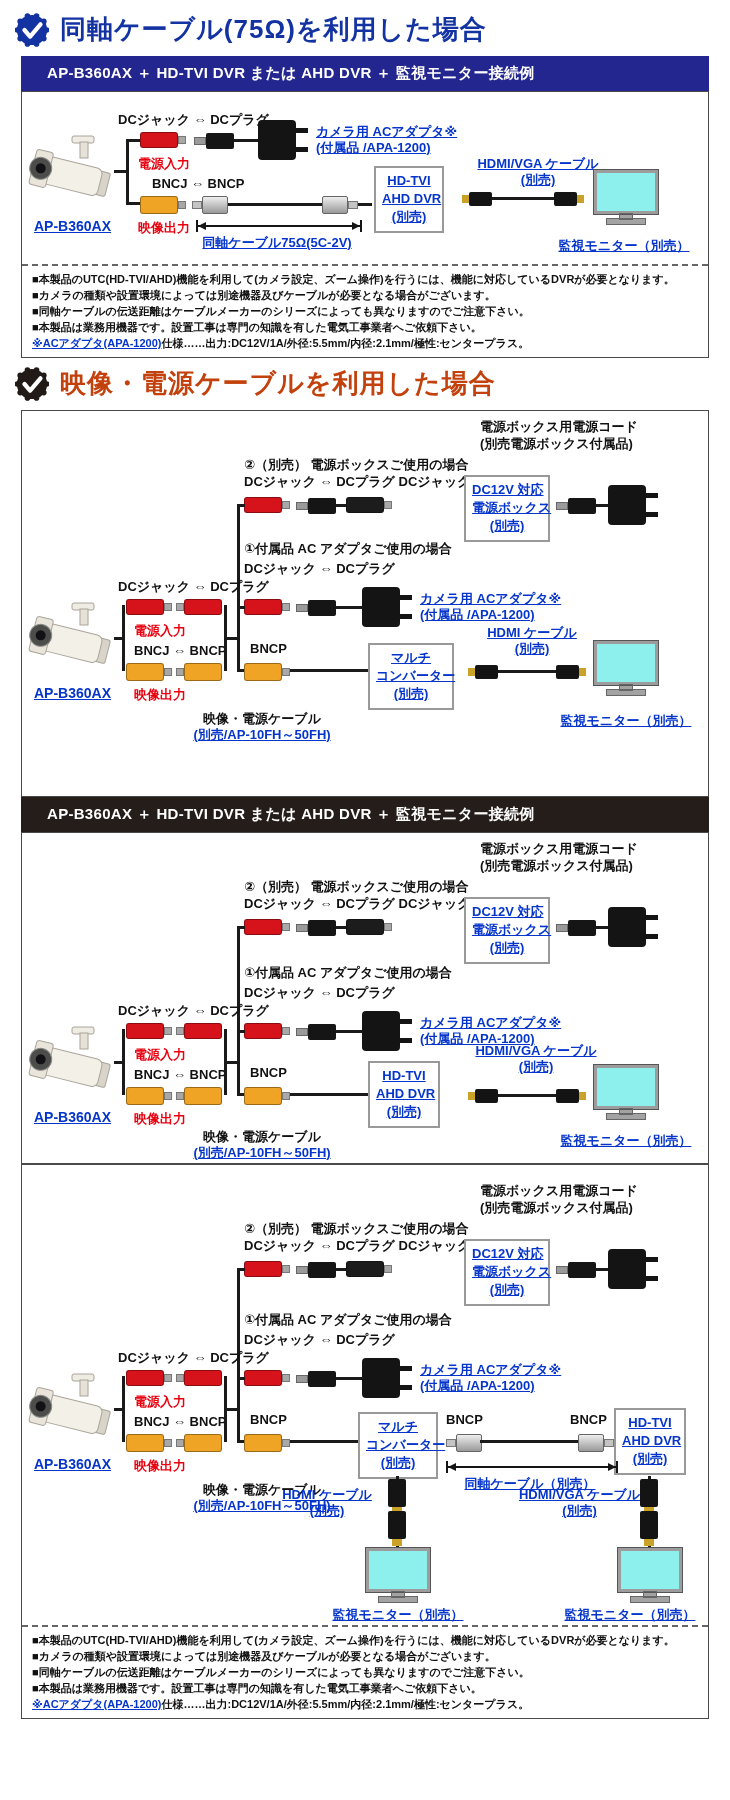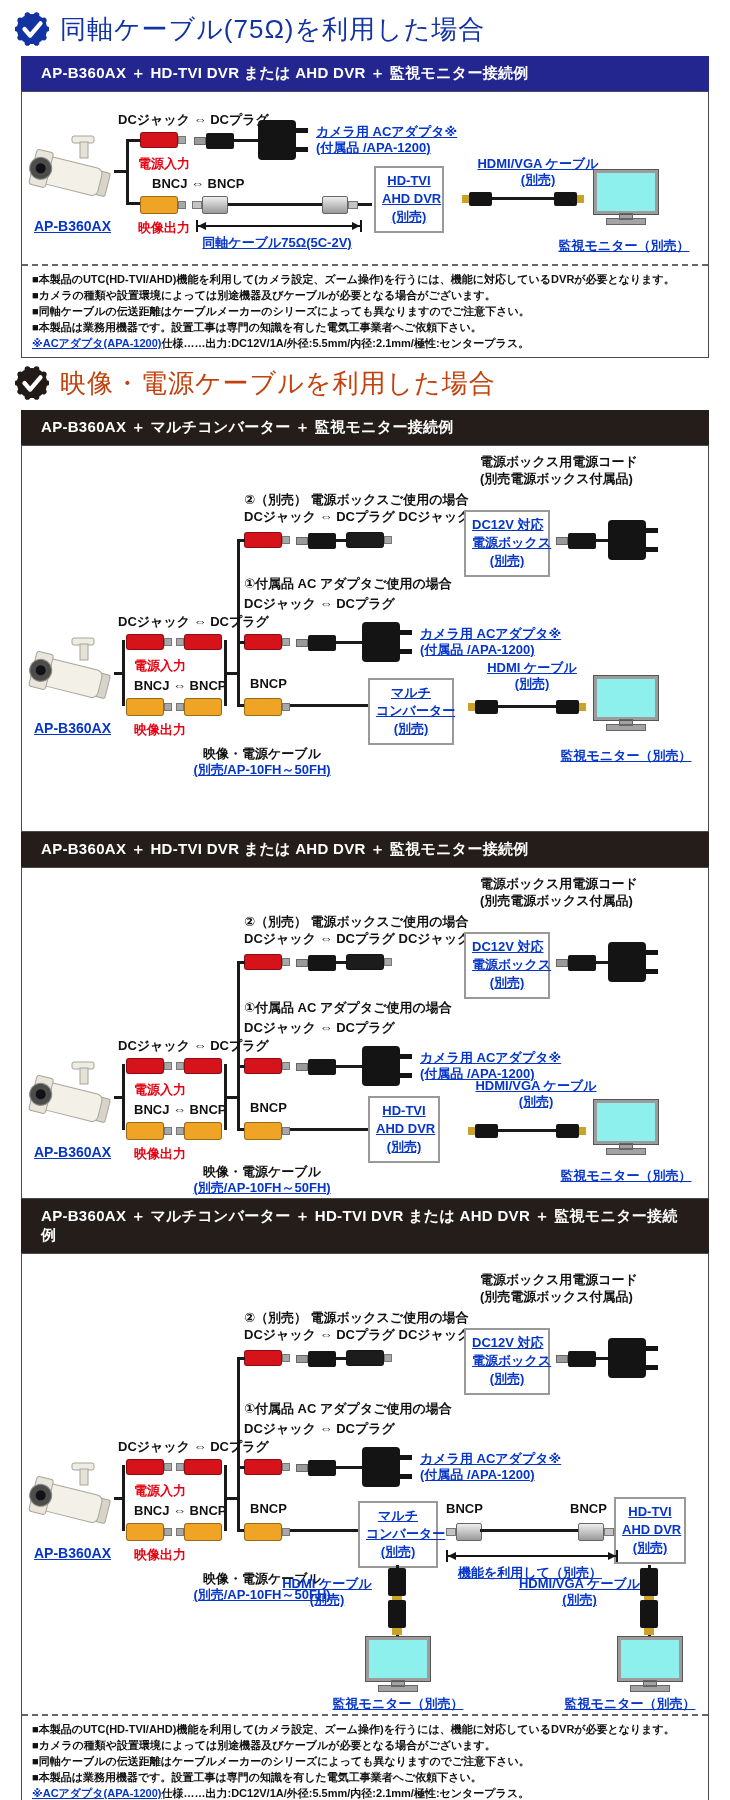--- a/index.html
+++ b/index.html
@@ -1,26 +1,26 @@
 <!DOCTYPE html>
 <html><head>
 <meta charset="utf-8">
 <style>
   html,body{margin:0;padding:0}
   body{width:730px;height:1800px;overflow:hidden;background:#fff;
        font-family:"Liberation Sans","DejaVu Sans",sans-serif;color:#111}
   .page{padding-top:12px}
   .content{margin:0 21px;width:688px;box-sizing:border-box}
-  .stitle{display:flex;align-items:flex-start;gap:11px;margin:0 0 9px 15px;
-          font-size:26px;font-weight:normal;letter-spacing:1px}
+  .stitle{display:flex;align-items:flex-end;gap:11px;margin:0 0 9px 15px;
+          font-size:26px;font-weight:bold;letter-spacing:1px}
   .stitle.blue{color:#1433a2}.stitle.dark{color:#c2410c}
   .badge{width:34px;height:34px;flex:0 0 34px}
   .badge.b1{color:#1433a2}.badge.b2{color:#221a16}
   .bar{background:#241d19;color:#fff;font-weight:bold;font-size:15px;
-       padding:8px 20px;letter-spacing:.3px;box-sizing:border-box}
+       padding:8px 26px;letter-spacing:.3px;box-sizing:border-box}
   .bar.navy{background:#23268e}
   .box{border:1px solid #4a4a4a;background:#fff;box-sizing:border-box}
   .dgm{position:relative}
   .p{position:absolute;display:block}
   i.p{font-style:normal}
   .lb{font-size:13px;font-weight:bold;line-height:1.2;white-space:nowrap;color:#111}
   .bl{color:#0535cb;text-decoration:underline}
   .rl{color:#e8000f}
   .ctr{text-align:center;white-space:normal}
   .camlink{font-size:14px}
@@ -191,21 +191,20 @@
             <circle cx="18" cy="18" r="16"></circle>
         </g>
         <path d="M10 18 l6 7 l11 -13" stroke="#fff" stroke-width="4.5" fill="none" stroke-linecap="round" stroke-linejoin="round"></path>
       </svg>
     </span>
     <span>映像・電源ケーブルを利用した場合</span>
   </div>
 
   <div class="content">
 
-    <div class="bar">AP-B360AX ＋ マルチコンバーター ＋ 監視モニター接続例</div>
     <div class="box">
       <div class="dgm" style="height:385px">
 
         <div class="p lb" style="left:222px;top:46px">②（別売） 電源ボックスご使用の場合</div>
         <div class="p lb" style="left:222px;top:63px">DCジャック ⇔ DCプラグ DCジャック</div>
         <i class="p rca" style="left:222px;top:86px"></i>
         <i class="p dcplug" style="left:274px;top:87px"></i>
         <i class="p hline" style="left:314px;top:93px;width:10px"></i>
         <i class="p rca blk" style="left:324px;top:86px"></i>
         <div class="p lbox" style="left:442px;top:64px;width:86px">
@@ -352,21 +351,20 @@
             <i class="scr"></i>
             <i class="nk"></i>
             <i class="bs"></i>
           </i>
         <div class="p lb bl ctr" style="left:520px;top:300px;width:168px">監視モニター（別売）</div>
         <div class="p lb ctr" style="left:130px;top:296px;width:220px">映像・電源ケーブル</div>
         <div class="p lb bl ctr" style="left:130px;top:312px;width:220px">(別売/AP-10FH～50FH)</div>
       </div>
     </div>
 
-    <div class="bar">AP-B360AX ＋ マルチコンバーター ＋ HD-TVI DVR または AHD DVR ＋ 監視モニター接続例</div>
     <div class="box">
       <div class="dgm" style="height:460px">
         <div class="p lb" style="left:222px;top:56px">②（別売） 電源ボックスご使用の場合</div>
         <div class="p lb" style="left:222px;top:73px">DCジャック ⇔ DCプラグ DCジャック</div>
         <i class="p rca" style="left:222px;top:96px"></i>
         <i class="p dcplug" style="left:274px;top:97px"></i>
         <i class="p hline" style="left:314px;top:103px;width:10px"></i>
         <i class="p rca blk" style="left:324px;top:96px"></i>
         <div class="p lbox" style="left:442px;top:74px;width:86px">
           <span class="bl">DC12V 対応</span>
@@ -430,21 +428,21 @@
         <div class="p lbox" style="left:592px;top:243px;width:72px">
           <span class="bl">HD-TVI</span>
           <span class="bl">AHD DVR</span>
           <span class="bl">(別売)</span>
         </div>
         <div class="p measure" style="left:424px;top:296px;width:168px">
             <i class="ln"></i>
             <i class="al"></i>
             <i class="ar"></i>
           </div>
-        <div class="p lb bl ctr" style="left:434px;top:311px;width:148px">機能を利用して（別売）</div>
+        <div class="p lb bl ctr" style="left:434px;top:311px;width:148px">同軸ケーブル（別売）</div>
         <div class="p lb ctr" style="left:130px;top:317px;width:220px">映像・電源ケーブル</div>
         <div class="p lb bl ctr" style="left:130px;top:333px;width:220px">(別売/AP-10FH～50FH)</div>
 
         <i class="p vline" style="left:374px;top:311px;height:72px"></i>
         <i class="p hdmiv" style="left:366px;top:314px"></i>
         <i class="p hdmiv" style="left:366px;top:346px"></i>
         <div class="p lb bl ctr" style="left:250px;top:322px;width:110px">HDMI ケーブル</div>
         <div class="p lb bl ctr" style="left:250px;top:338px;width:110px">(別売)</div>
         <i class="p mon" style="left:344px;top:383px">
             <i class="scr"></i>

